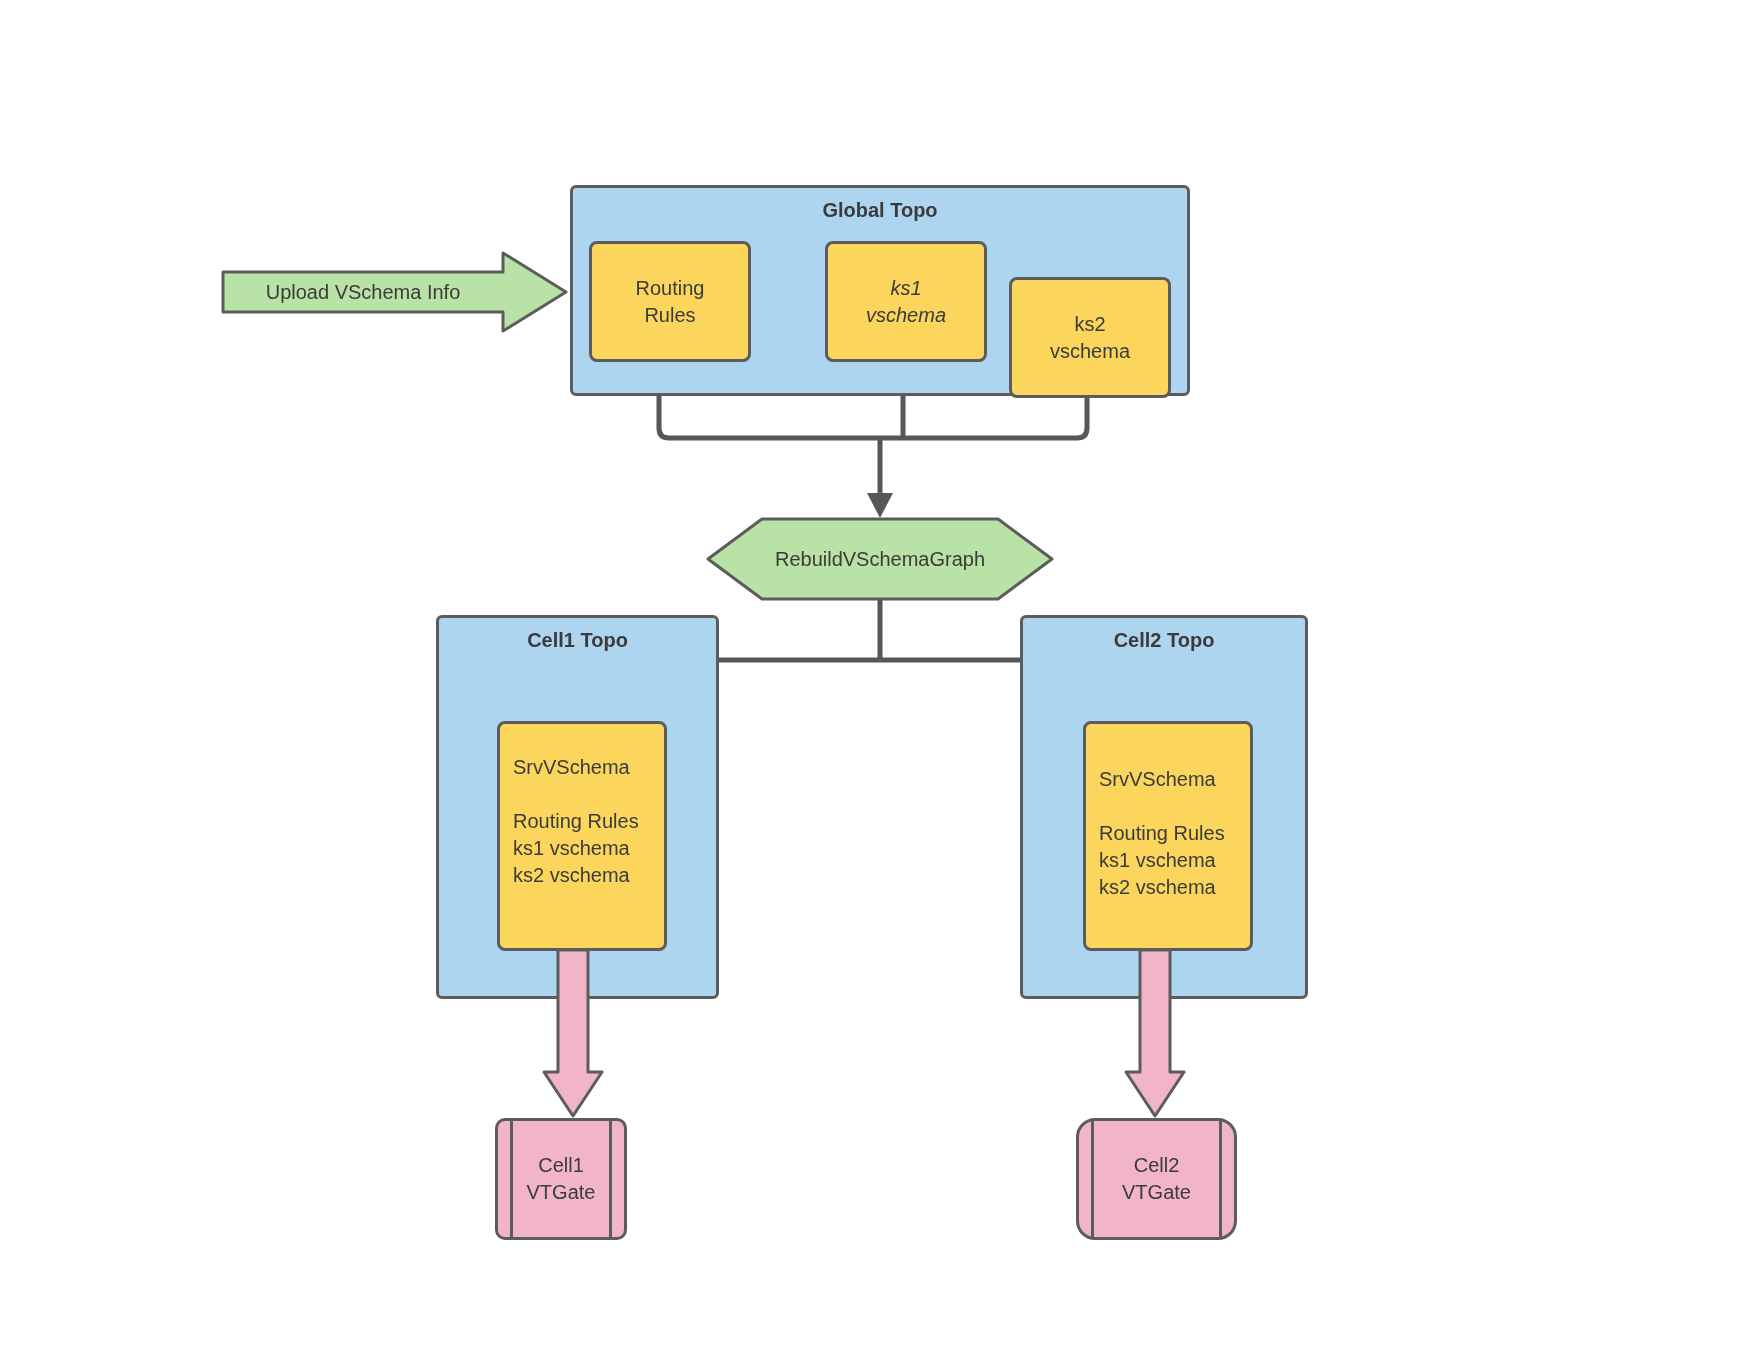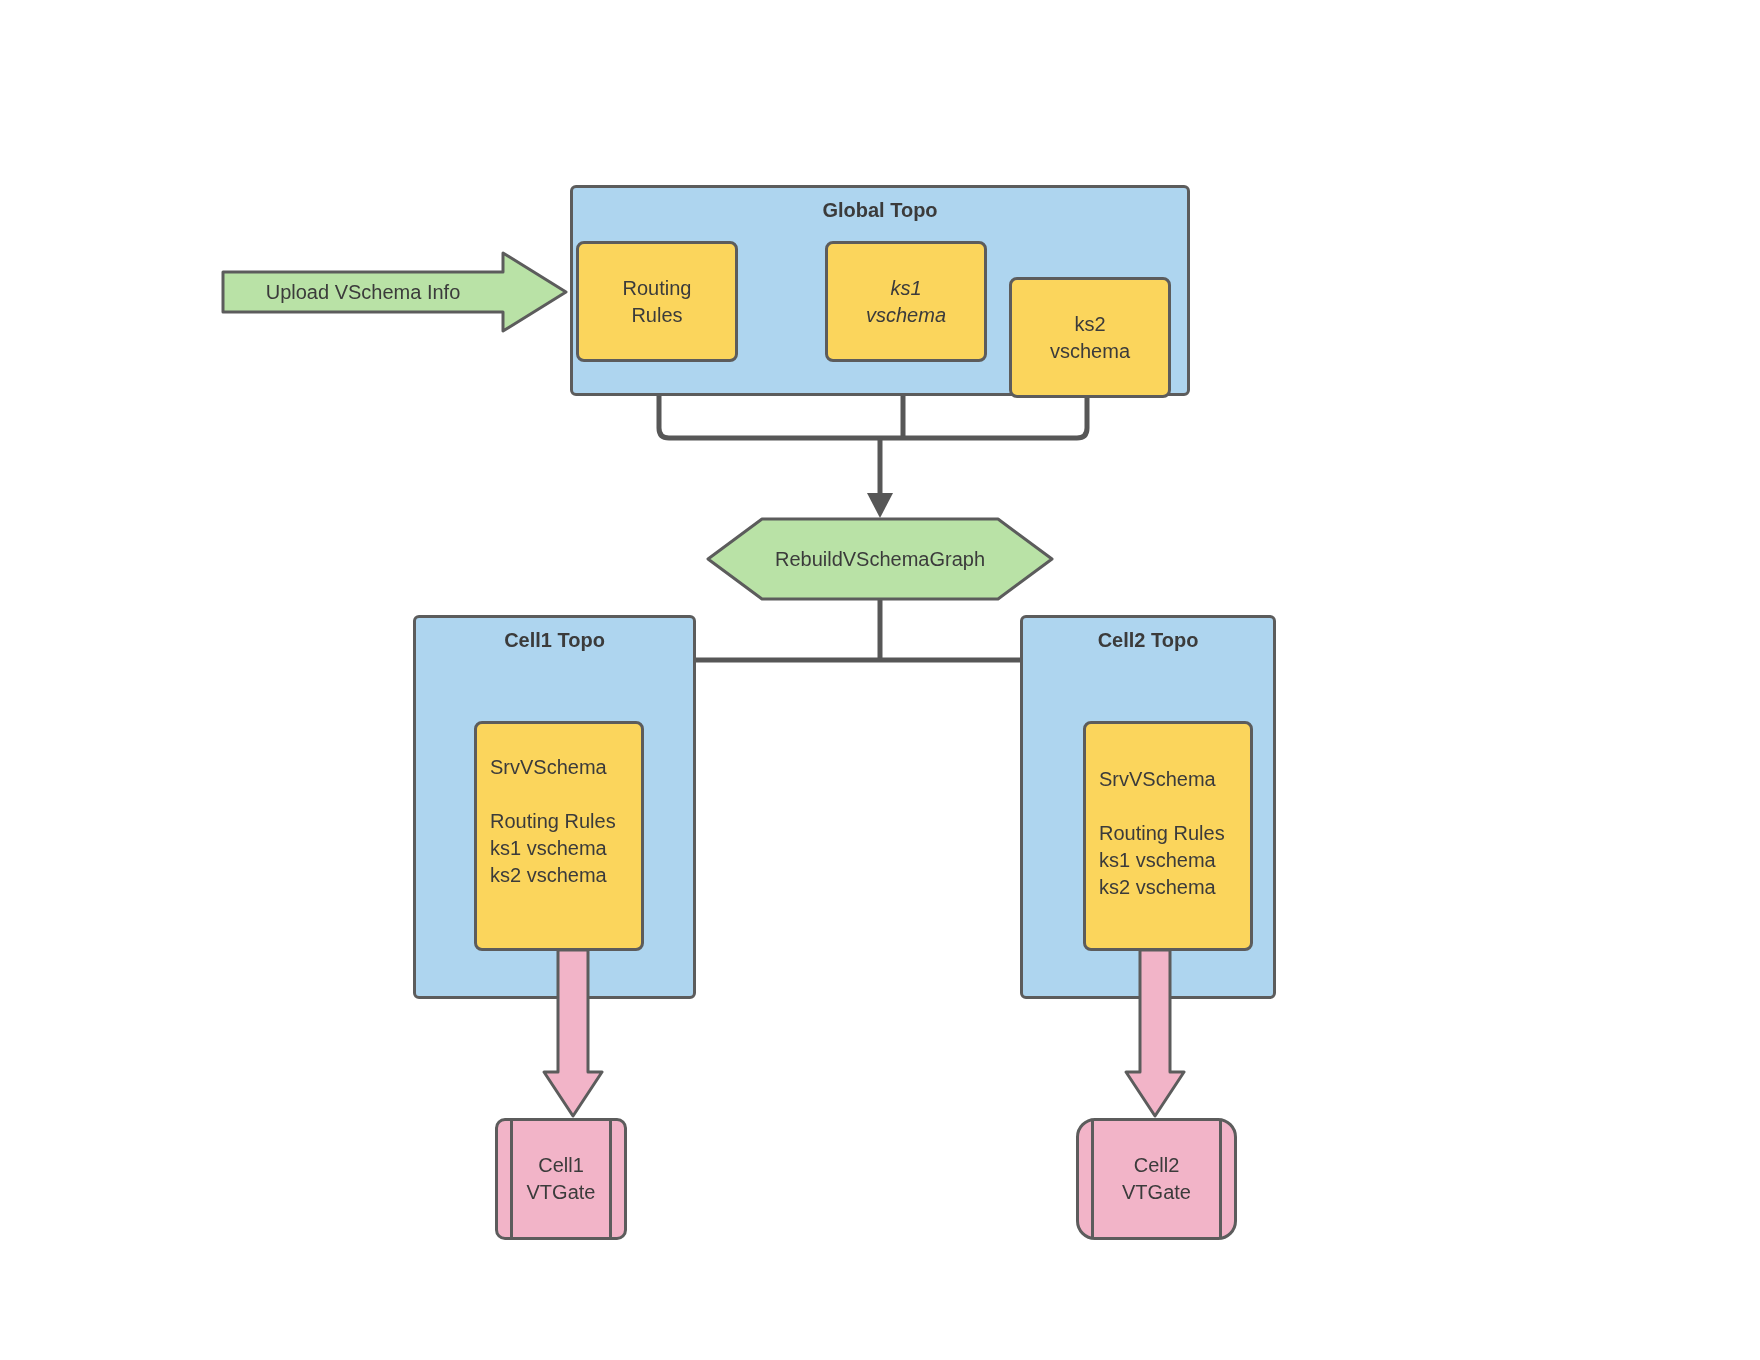--- a/index.html
+++ b/index.html
@@ -157,51 +157,51 @@
     <polygon class="arrowhead" points="1150,691 1176,691 1163,716"></polygon>
   </svg>
 
   <svg class="layer" viewBox="0 0 1760 1360">
     <path class="block-arrow-green" d="M223,272 L503,272 L503,253 L566,292 L503,331 L503,312 L223,312 Z"></path>
     <text x="363" y="299" text-anchor="middle">Upload VSchema Info</text>
   </svg>
 
   <div class="container" style="left:570px; top:185px; width:620px; height:211px;">
     <div class="container-title">Global Topo</div>
-    <div class="yellow-box" style="left:3px; top:53px; width:162px; height:121px;">
+    <div class="yellow-box" style="left:16px; top:53px; width:162px; height:121px;">
       <span class="label">Routing
 Rules</span>
     </div>
     <div class="yellow-box" style="left:252px; top:53px; width:162px; height:121px;font-style:italic;">
       <span class="label">ks1
 vschema</span>
     </div>
     <div class="yellow-box" style="left:436px; top:53px; width:162px; height:121px;margin-top:36px;">
       <span class="label">ks2
 vschema</span>
     </div>
   </div>
 
   <svg class="layer" viewBox="0 0 1760 1360">
     <polygon class="hexagon" points="708,559 762,519 998,519 1052,559 998,599 762,599"></polygon>
     <text x="880" y="566" text-anchor="middle">RebuildVSchemaGraph</text>
   </svg>
 
-  <div class="container" style="left:413px; top:615px; width:283px; height:384px;padding-left:13px;">
+  <div class="container" style="left:436px; top:615px; width:283px; height:384px;padding-left:13px;">
     <div class="container-title">Cell1 Topo</div>
     <div class="srv-box pad1" style="left:58px; top:103px; width:170px; height:230px;">
       <span class="label">SrvVSchema
 
 Routing Rules
 ks1 vschema
 ks2 vschema</span>
     </div>
   </div>
 
-  <div class="container" style="left:1020px; top:615px; width:256px; height:384px;padding-left:48px;">
+  <div class="container" style="left:1020px; top:615px; width:288px; height:384px;padding-left:48px;">
     <div class="container-title">Cell2 Topo</div>
     <div class="srv-box pad2" style="left:60px; top:103px; width:170px; height:230px;">
       <span class="label">SrvVSchema
 
 Routing Rules
 ks1 vschema
 ks2 vschema</span>
     </div>
   </div>
 

